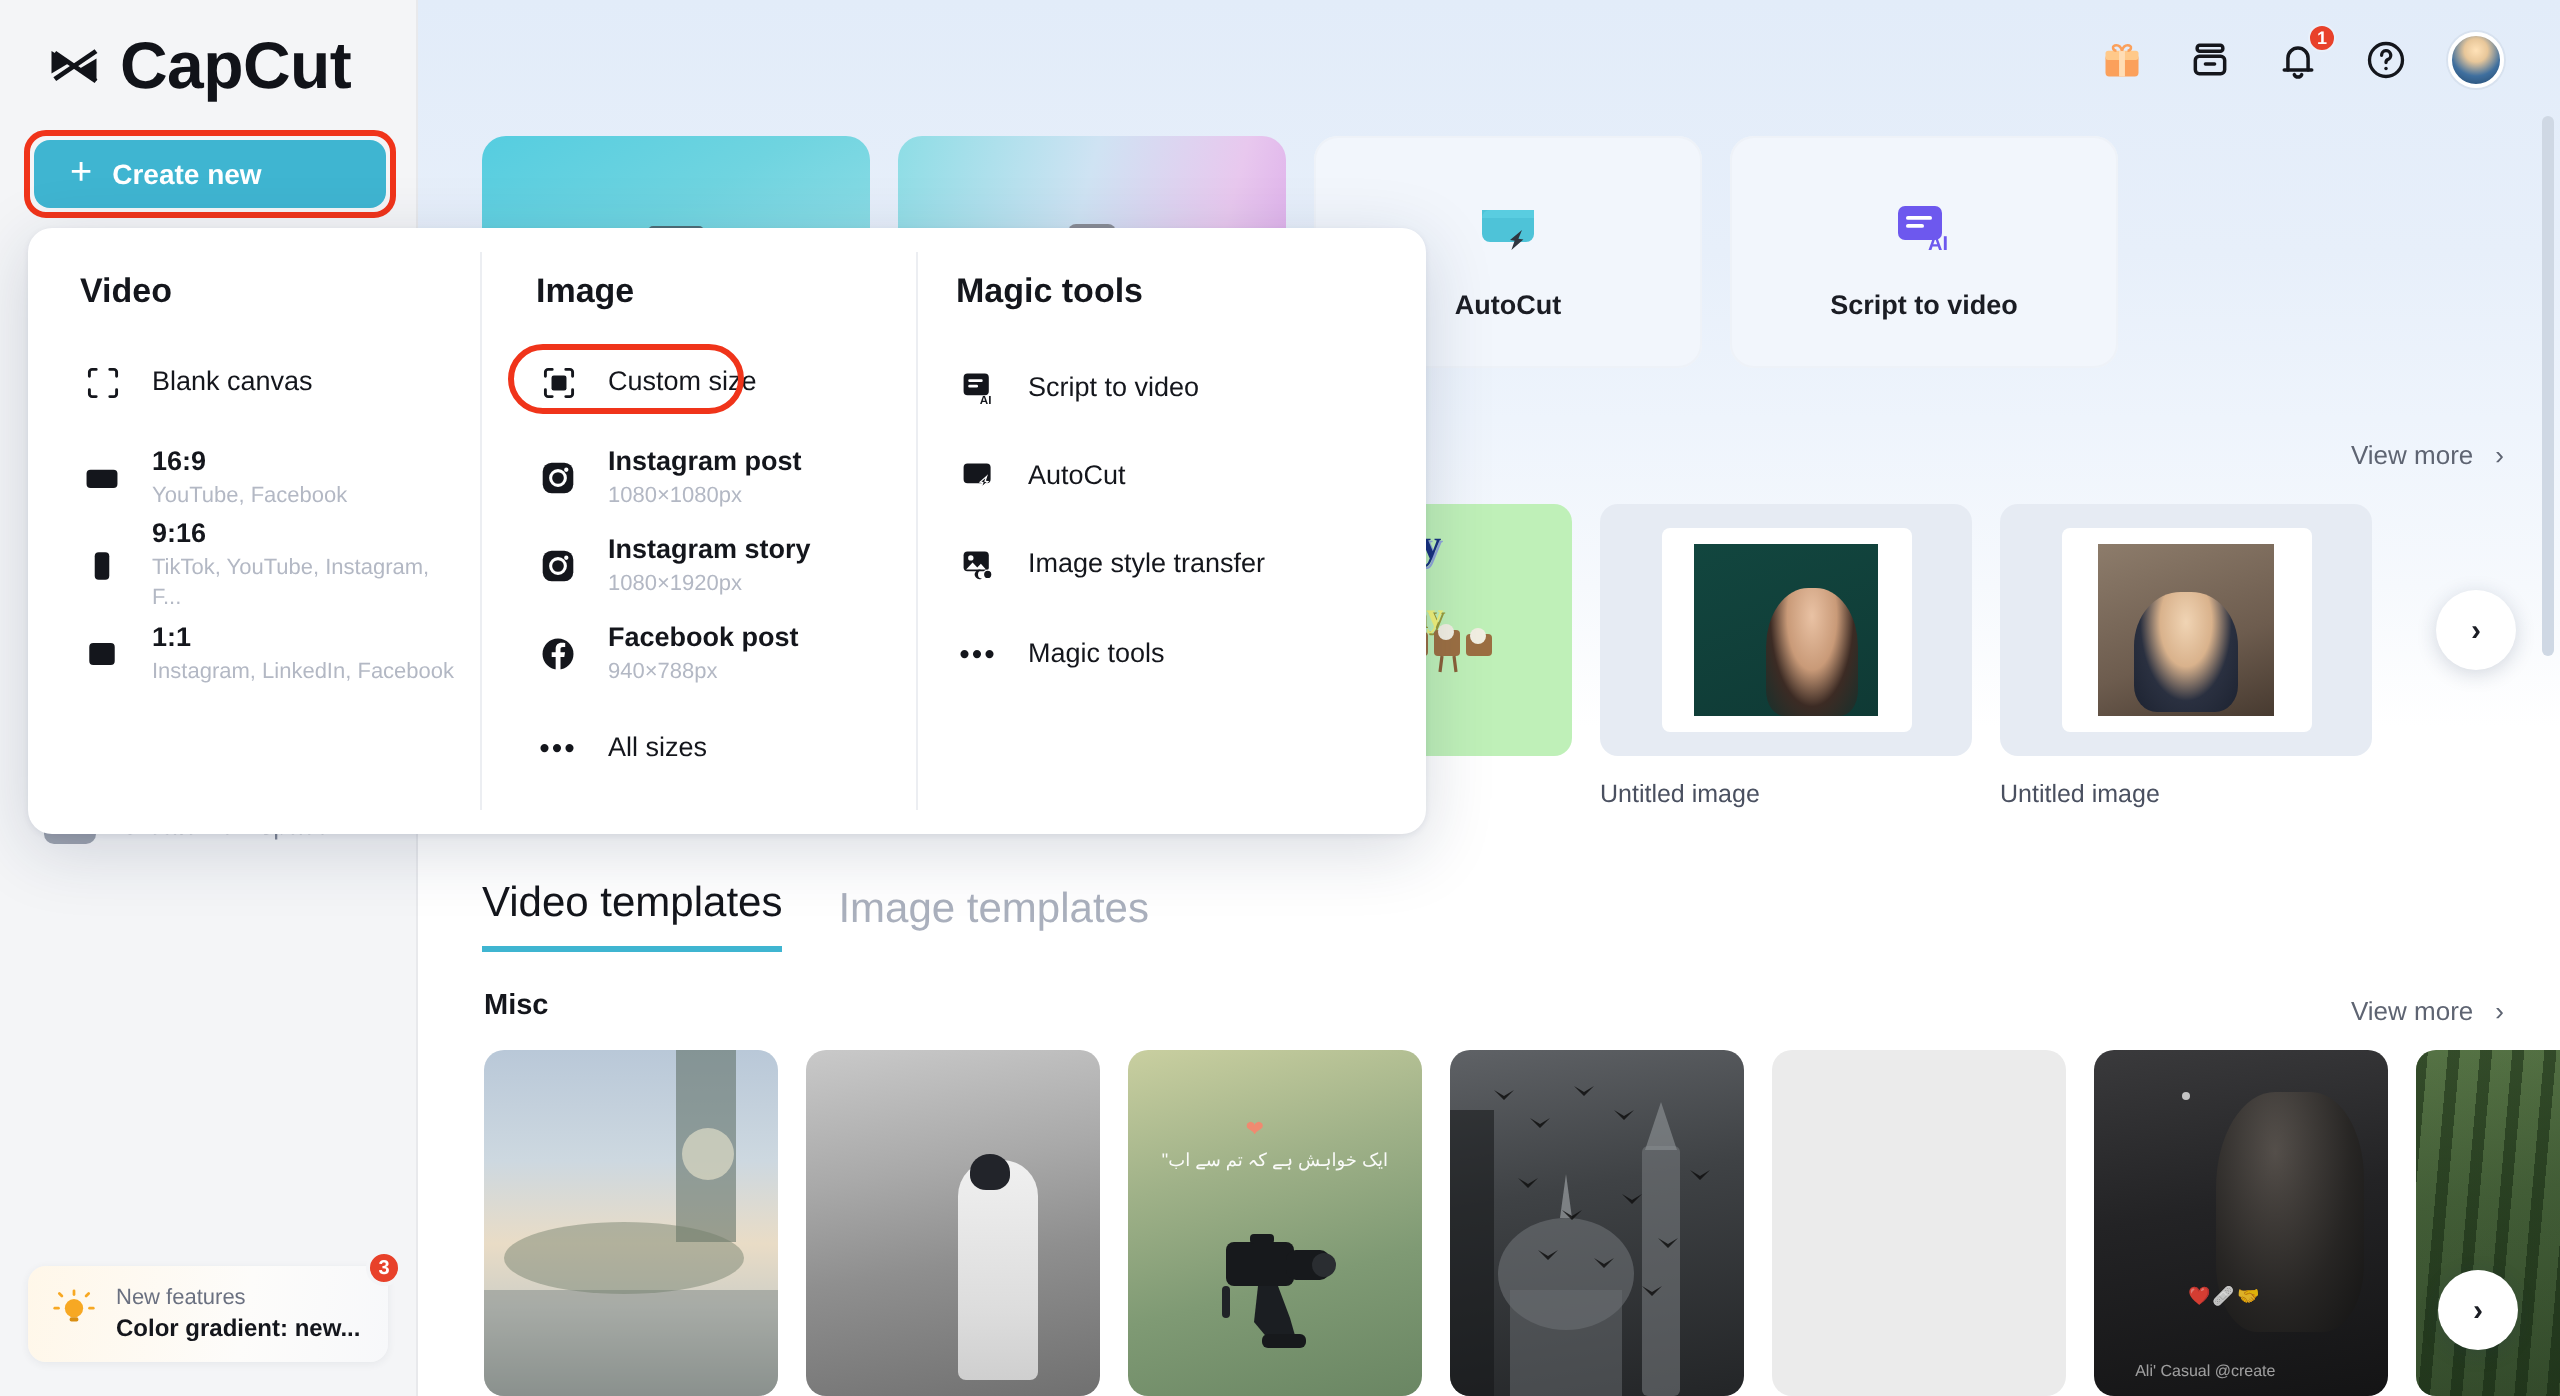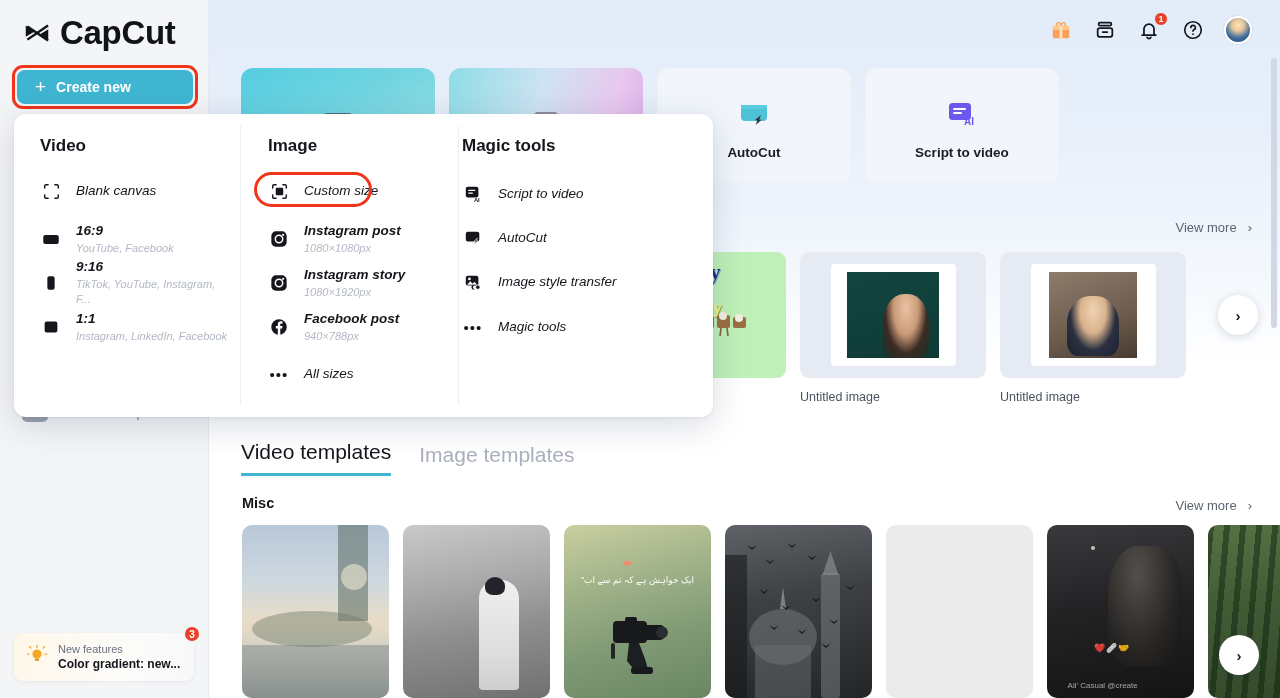--- a/index.html
+++ b/index.html
@@ -178,33 +178,33 @@
   
   .menu {
     position: absolute; left: 14px; top: 114px; width: 699px; height: 303px;
     background: #ffffff; border-radius: 12px;
     box-shadow: 0 8px 34px rgba(25,40,75,.17), 0 1px 3px rgba(25,40,75,.08);
     display: flex; z-index: 50;
   }
   .mcol { padding: 22px 0 0 0; position: relative; }
   .mcol.c1 { width: 226px; padding-left: 26px; }
   .mcol.c2 { width: 218px; padding-left: 28px; }
-  .mcol.c3 { width: 250px; padding-left: 4px; }
+  .mcol.c3 { width: 250px; padding-left: 20px; }
   .mcol.c2::before, .mcol.c3::before {
     content: ""; position: absolute; left: 0; top: 12px; bottom: 12px; width: 1px; background: #eceef2;
   }
   .mtitle { font-size: 17px; font-weight: bold; color: #14161c; margin-bottom: 16px; }
   .mitem {
     display: flex; align-items: center; gap: 14px; height: 38px; cursor: pointer;
     border-radius: 7px; padding-right: 10px;
   }
   .mitem.tall { height: 44px; }
   .mitem.spaced { margin-bottom: 7px; }
   .mi-icon { width: 22px; display: flex; align-items: center; justify-content: center; flex: 0 0 22px; }
-  .mi-texts { display: flex; flex-direction: column; justify-content: center; font-style: italic; }
+  .mi-texts { display: flex; flex-direction: column; justify-content: center; }
   .mi-label { font-size: 13.5px; color: #14161c; font-weight: 500; line-height: 1.25; }
   .mi-sub { font-size: 11px; color: #b3b8c4; line-height: 1.35; margin-top: 1px; }
   .dots { font-size: 15px; color: #14161c; letter-spacing: 1px; line-height: 1; }
 
   .highlight-ring {
     position: absolute; left: 254px; top: 172px; width: 118px; height: 35px;
     border: 3px solid #f0341a; border-radius: 18px; pointer-events: none; z-index: 60;
   }
 
   

